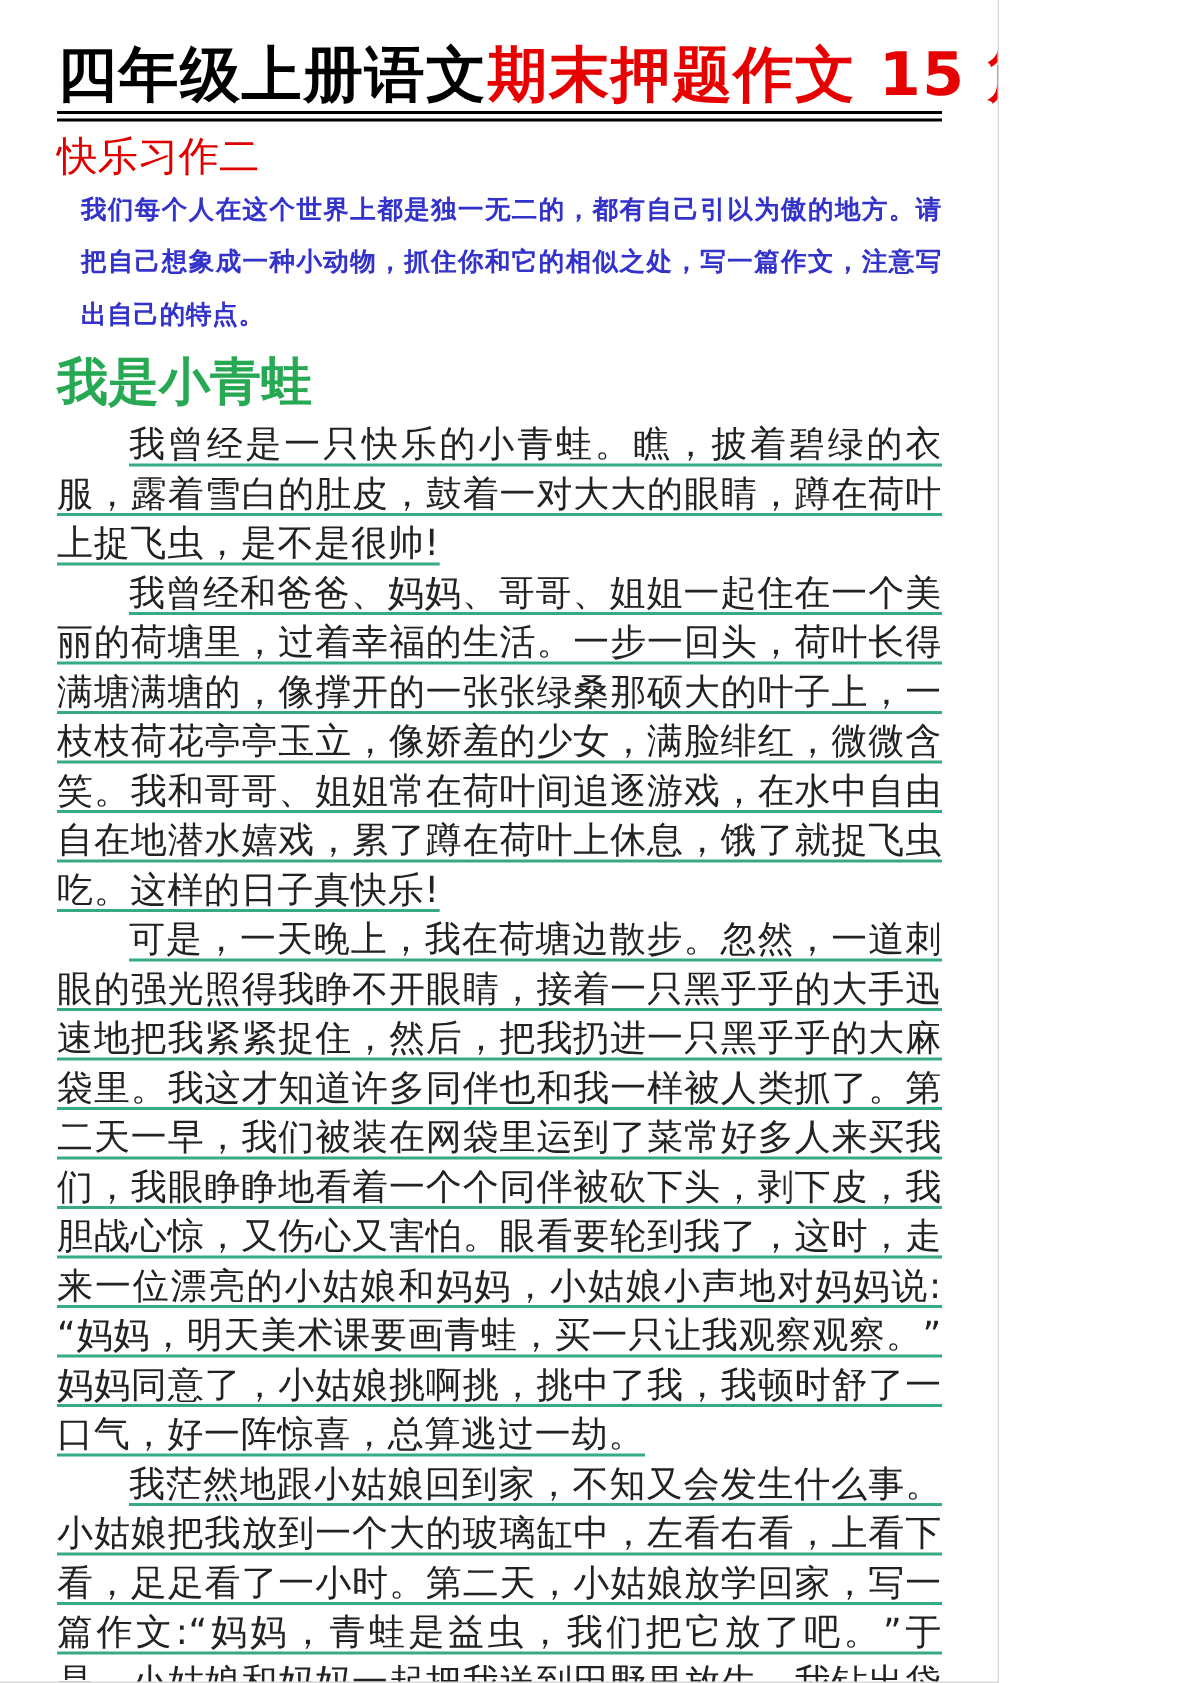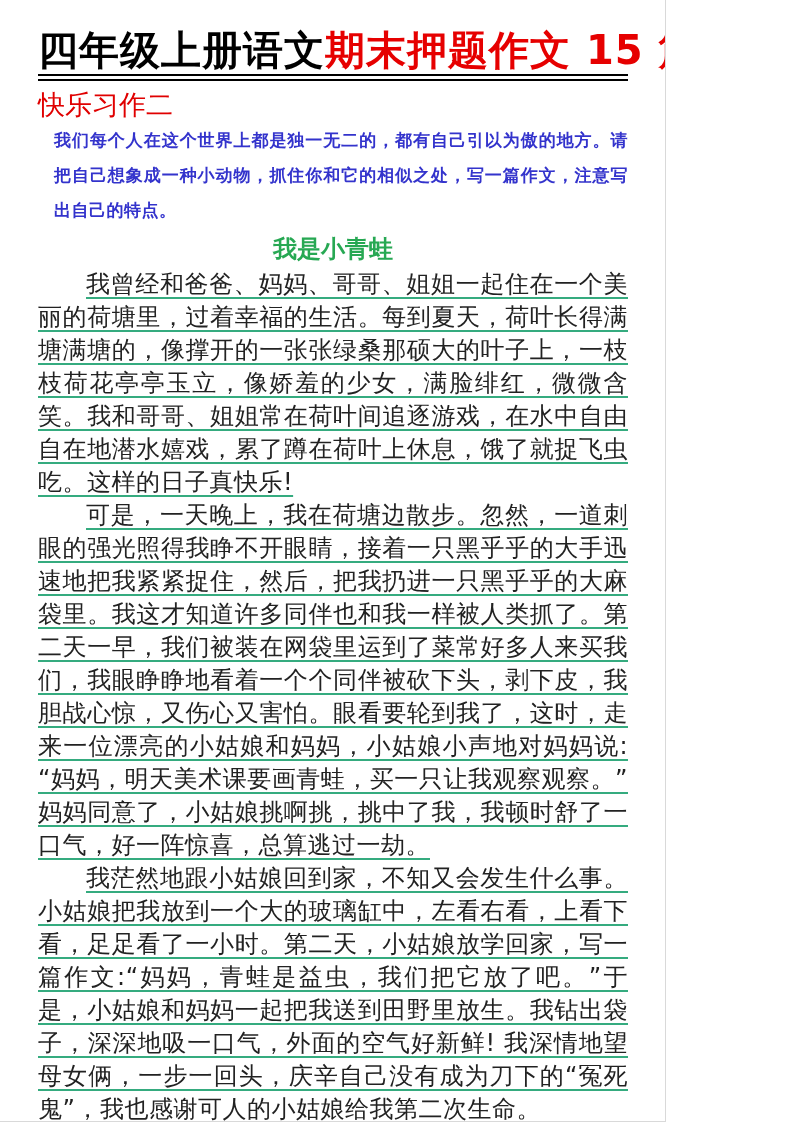--- a/index.html
+++ b/index.html
@@ -60,23 +60,22 @@
     font-size: 17px;
     line-height: 35px;
     text-align: justify;
     letter-spacing: 0.5px;
     font-weight: bold;
   }
 
   
   .essay-title {
     margin: 8px 0 5px 0;
-    text-align: center;
     color: var(--essay_green);
-    font-size: 24px;
+    font-size: 34px;
     font-weight: bold;
     line-height: 1.15;
   }
 
   
   .essay p {
     margin: 0;
     color: var(--body_black);
     font-size: 24px;
     line-height: 33px;
@@ -98,18 +97,19 @@
 
   <div class="double-rule"></div>
 
   <h2 class="section-heading">快乐习作二</h2>
 
   <p class="prompt">我们每个人在这个世界上都是独一无二的，都有自己引以为傲的地方。请把自己想象成一种小动物，抓住你和它的相似之处，写一篇作文，注意写出自己的特点。</p>
 
   <h3 class="essay-title">我是小青蛙</h3>
 
   <div class="essay">
-    <p>我曾经和爸爸、妈妈、哥哥、姐姐一起住在一个美丽的荷塘里，过着幸福的生活。每到夏天，荷叶长得满塘满塘的，像撑开的一张张绿桑那硕大的叶子上，一枝枝荷花亭亭玉立，像娇羞的少女，满脸绯红，微微含笑。我和哥哥、姐姐常在荷叶间追逐游戏，在水中自由自在地潜水嬉戏，累了蹲在荷叶上休息，饿了就捉飞虫吃。这样的日子真快乐!</p>
+    <p>我曾经是一只快乐的小青蛙。瞧，披着碧绿的衣服，露着雪白的肚皮，鼓着一对大大的眼睛，蹲在荷叶上捉飞虫，是不是很帅!</p>
+    <p>我曾经和爸爸、妈妈、哥哥、姐姐一起住在一个美丽的荷塘里，过着幸福的生活。一步一回头，荷叶长得满塘满塘的，像撑开的一张张绿桑那硕大的叶子上，一枝枝荷花亭亭玉立，像娇羞的少女，满脸绯红，微微含笑。我和哥哥、姐姐常在荷叶间追逐游戏，在水中自由自在地潜水嬉戏，累了蹲在荷叶上休息，饿了就捉飞虫吃。这样的日子真快乐!</p>
     <p>可是，一天晚上，我在荷塘边散步。忽然，一道刺眼的强光照得我睁不开眼睛，接着一只黑乎乎的大手迅速地把我紧紧捉住，然后，把我扔进一只黑乎乎的大麻袋里。我这才知道许多同伴也和我一样被人类抓了。第二天一早，我们被装在网袋里运到了菜常好多人来买我们，我眼睁睁地看着一个个同伴被砍下头，剥下皮，我胆战心惊，又伤心又害怕。眼看要轮到我了，这时，走来一位漂亮的小姑娘和妈妈，小姑娘小声地对妈妈说:“妈妈，明天美术课要画青蛙，买一只让我观察观察。”妈妈同意了，小姑娘挑啊挑，挑中了我，我顿时舒了一口气，好一阵惊喜，总算逃过一劫。</p>
     <p>我茫然地跟小姑娘回到家，不知又会发生什么事。小姑娘把我放到一个大的玻璃缸中，左看右看，上看下看，足足看了一小时。第二天，小姑娘放学回家，写一篇作文:“妈妈，青蛙是益虫，我们把它放了吧。”于是，小姑娘和妈妈一起把我送到田野里放生。我钻出袋子，深深地吸一口气，外面的空气好新鲜! 我深情地望母女俩，一步一回头，庆辛自己没有成为刀下的“冤死鬼”，我也感谢可人的小姑娘给我第二次生命。</p>
   </div>
 
 </div>
 
 </body></html>

